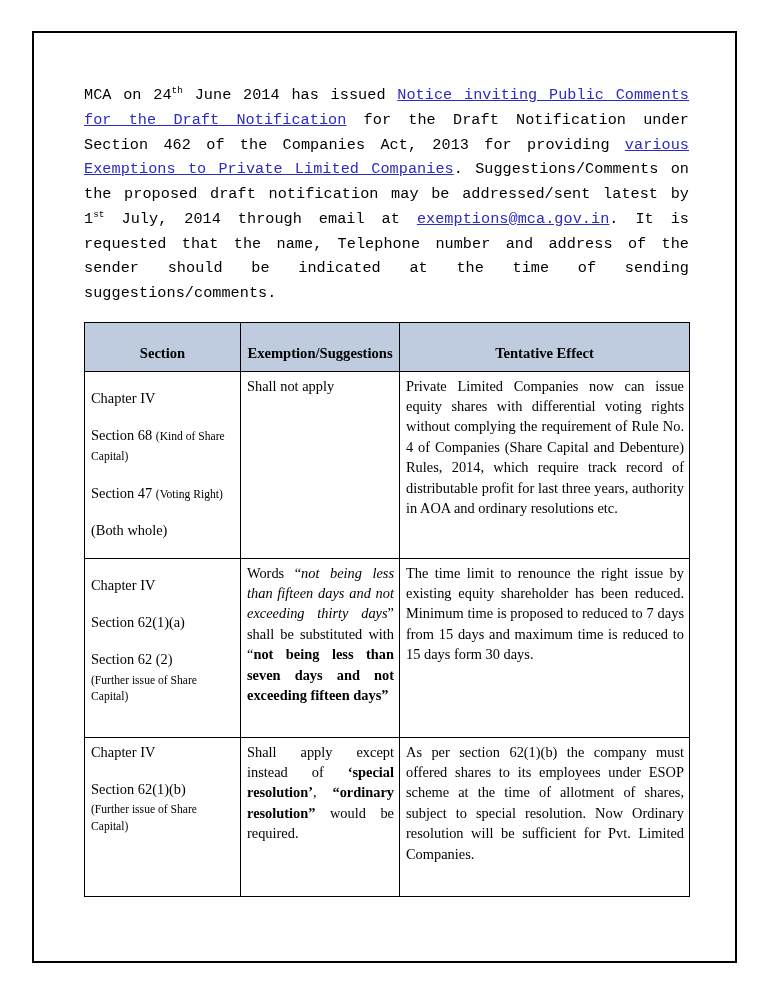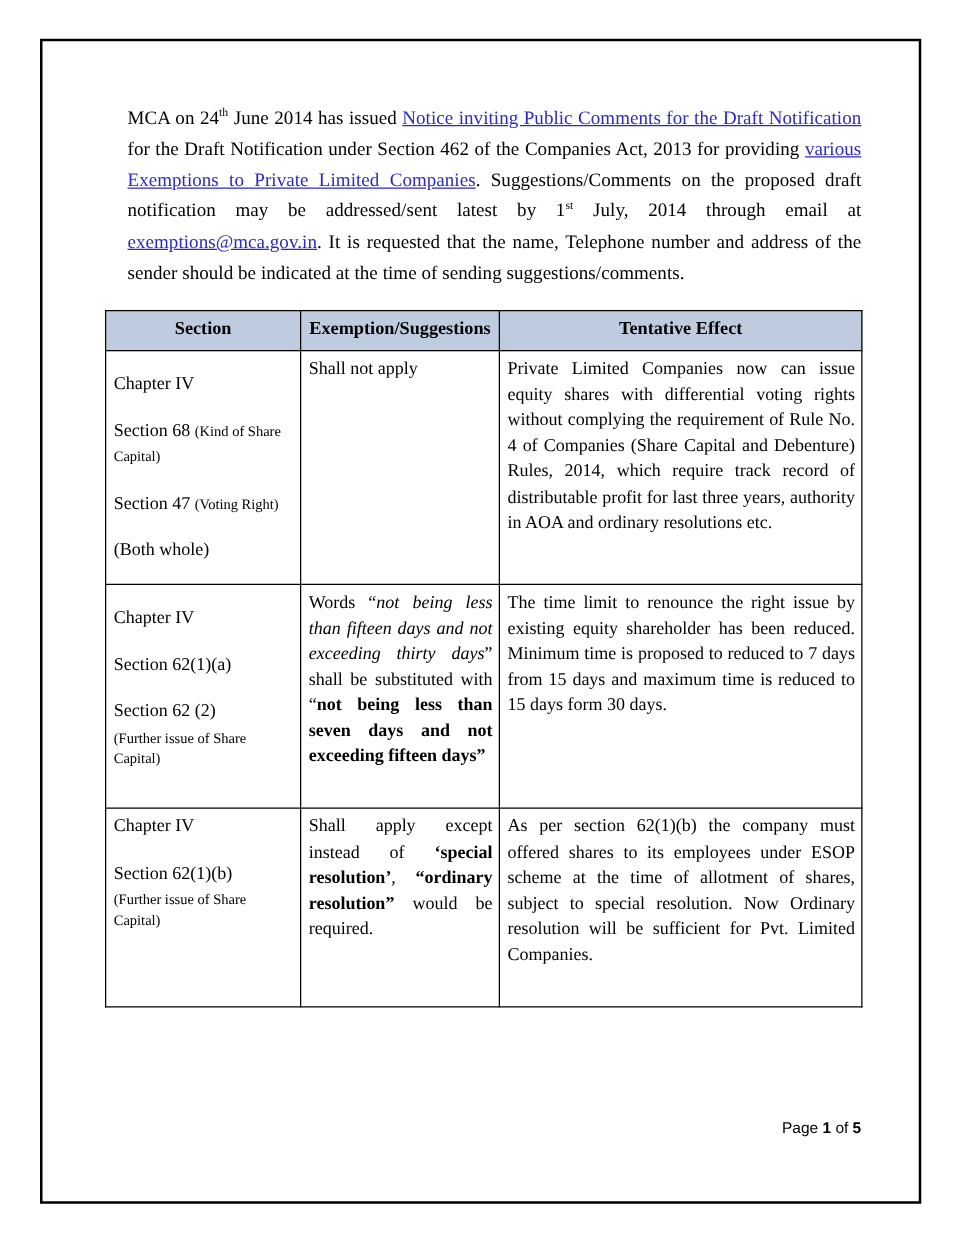--- a/index.html
+++ b/index.html
@@ -36,25 +36,25 @@
   }
 
   .page-inner {
     position: absolute;
     left: 50px;
     top: 50px;
     width: 605px;
   }
 
   p.body-text {
-    font-family: Liberation Serif, serif;
+    font-family: Liberation Mono, monospace;
     font-size: 15.2px;
     line-height: 1.63;
     text-align: justify;
-    margin: 0 0 16px 18px;
+    margin: 0 0 16px 0;
     color: #000000;
     letter-spacing: 0.05px;
   }
 
   p.body-text.last-para {
     margin-bottom: 15px;
   }
 
   a.doc-link {
     color: #2b2bbf;
@@ -84,21 +84,21 @@
     line-height: 1.42;
     color: #000000;
   }
 
   table.exempt-table thead th {
     background: #bfcbdf;
     text-align: center;
     font-weight: bold;
     font-size: 14.6px;
     vertical-align: middle;
-    padding: 5px 4px 7px 4px;
+    padding: 21px 4px 7px 4px;
     line-height: 1.35;
   }
 
   col.col-section { width: 156px; }
   col.col-exempt  { width: 159px; }
   col.col-effect  { width: 290px; }
 
   td.cell-section { vertical-align: top; margin-top: 16px; }
   td.cell-exempt  { vertical-align: top; }
   td.cell-effect  { vertical-align: top; text-align: justify; }
@@ -205,15 +205,14 @@
             <td class="cell-exempt mid-v just"><span>Shall apply except instead of </span><span class="bd">‘special resolution’</span><span>, </span><span class="bd">“ordinary resolution”</span><span> would be required.</span></td>
             <td class="cell-effect mid-v">As per section 62(1)(b) the company must offered shares to its employees under ESOP scheme at the time of allotment of shares, subject to special resolution.  Now Ordinary resolution will be sufficient for Pvt. Limited Companies.</td>
           </tr>
 
 
         </tbody>
       </table>
 
     </div>
 
-    <div class="page-footer"><span>Page </span><span class="pf-num">1</span><span> of </span><span class="pf-num">5</span></div>
   </div>
 </div>
 
 </body></html>

